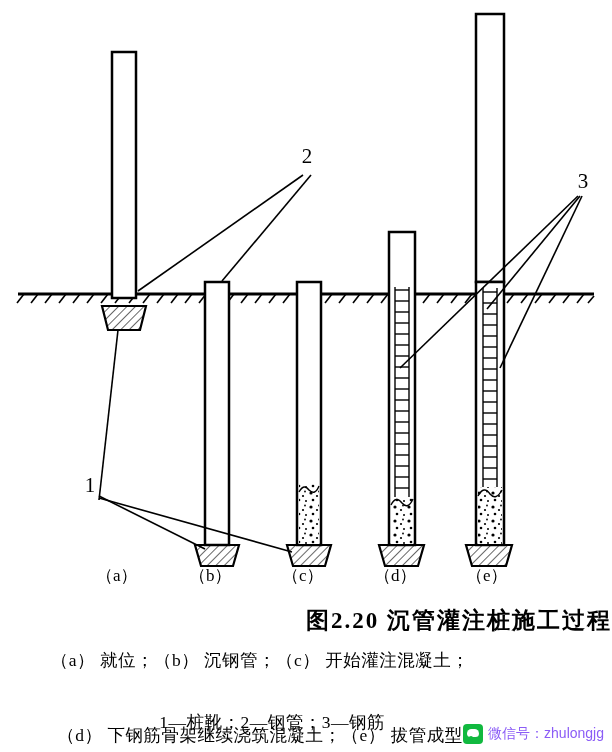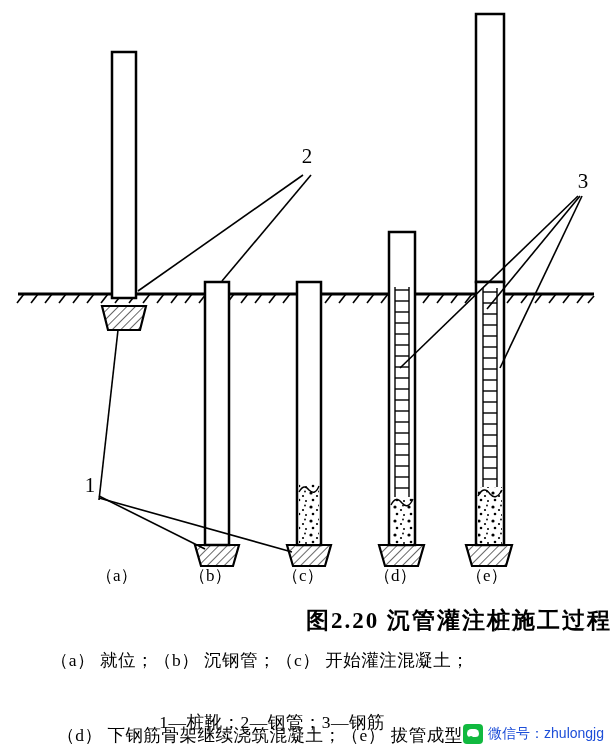--- a/index.html
+++ b/index.html
@@ -40,21 +40,21 @@
     letter-spacing:0.5px;
     white-space:nowrap;
   }
   #legend-a{left:0;top:648px;}
   #legend-b{left:0;top:679px;margin-top:44px;}
   #legend-c{left:12px;top:710px;}
   .wm{
     position:absolute;right:8px;bottom:8px;
     display:flex;align-items:center;gap:5px;
     font-family:"Liberation Sans", sans-serif;
-    font-size:14px;color:#1d4ed8;
+    font-size:14px;color:#8b5cf6;
   }
   .wm-badge{
     width:20px;height:20px;border-radius:4px;
     background:#11b93f;position:relative;flex:none;
   }
   .wm-badge:before{
     content:"";position:absolute;left:4px;top:5px;
     width:12px;height:8px;border-radius:5px 5px 4px 4px;
     background:#fff;
   }

